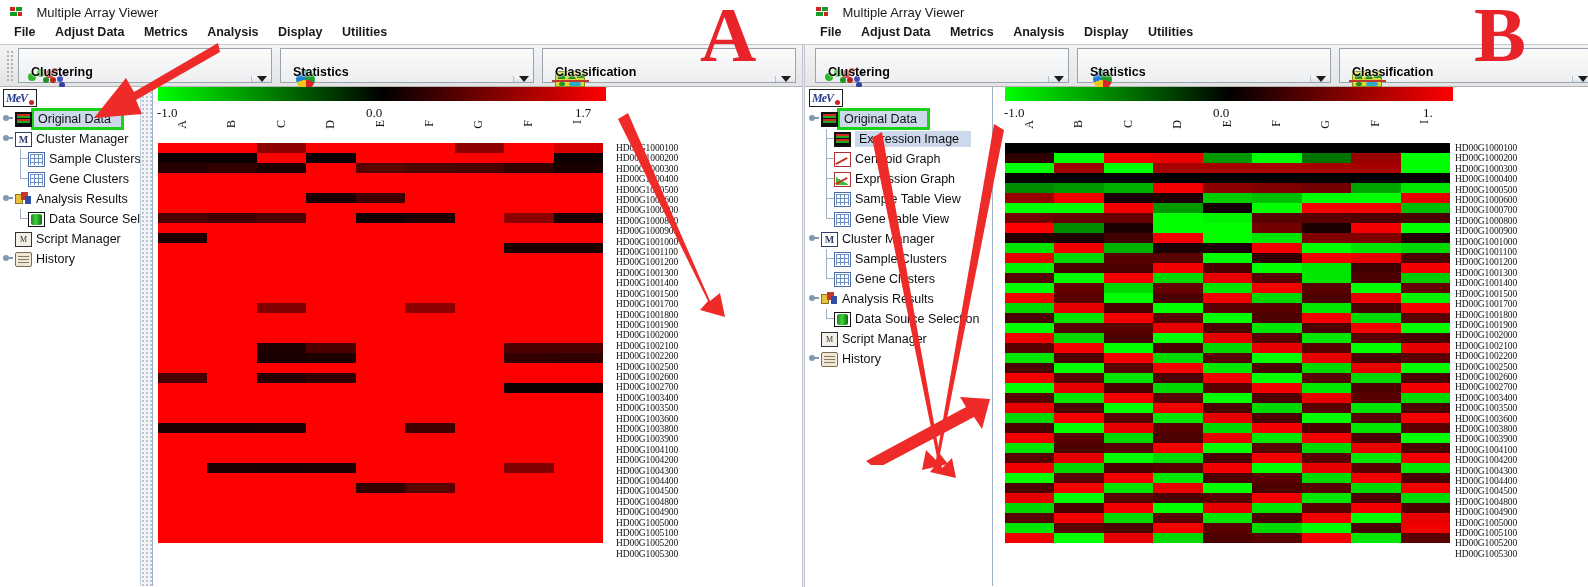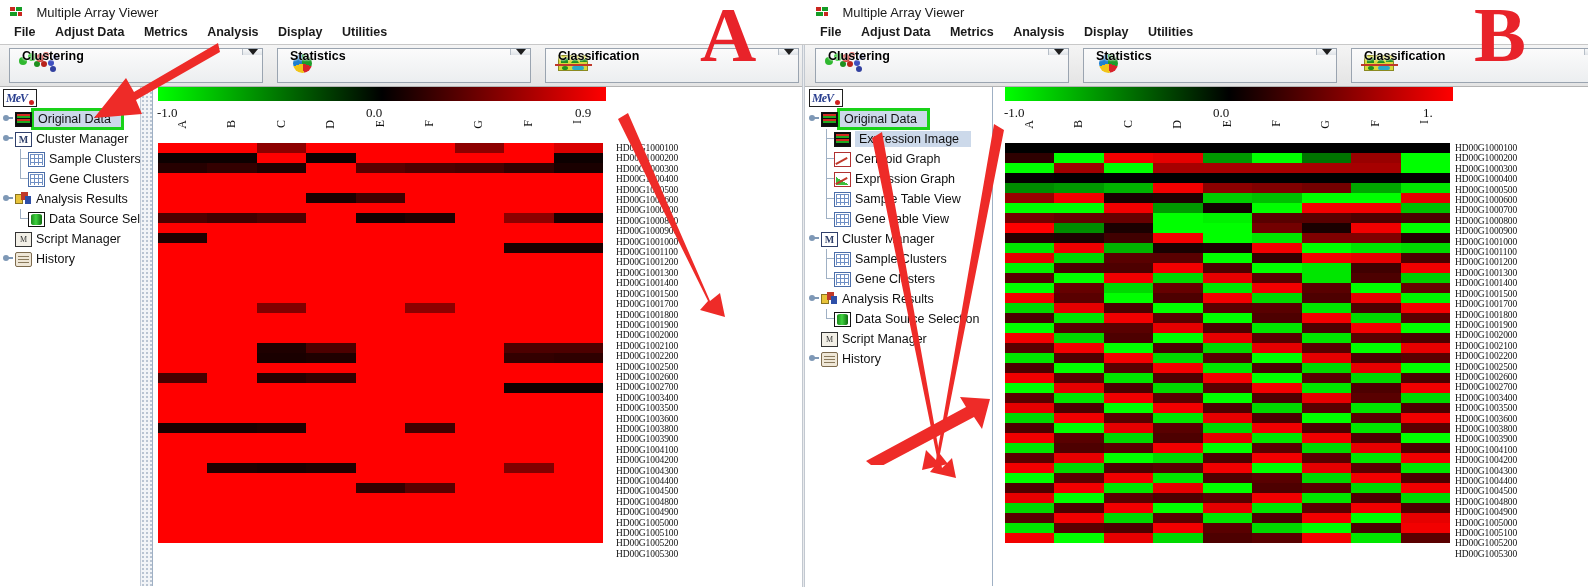--- a/index.html
+++ b/index.html
@@ -37,22 +37,22 @@
   
   .toolbar {
     position: relative; height: 43px; margin-top: 1px;
     background: linear-gradient(#f4f4f4, #e4e4e4);
     border-top: 1px solid #c8c8c8; border-bottom: 1px solid #b4b4b4;
     display: flex; align-items: stretch; padding: 3px 0 3px 4px;
   }
   .grip { width: 9px; margin: 2px 3px 2px 2px; align-self: stretch;
     background-image: radial-gradient(#aeb4bd 36%, transparent 38%);
     background-size: 4px 4px; }
-  .tbgroup { display: flex; align-items: flex-start; border: 1px solid #9aa4b0;
-    background: linear-gradient(#fbfbfb, #eceef0); margin-right: 14px; }
+  .tbgroup { display: flex; align-items: flex-end; border: 1px solid #9aa4b0;
+    background: linear-gradient(#fbfbfb, #eceef0); margin-right: 8px; }
   .tbbtn { position: relative; width: 232px; display: flex; align-items: flex-end; padding: 0 0 2px 10px; }
   .tbbtn .ic { position: absolute; left: 9px; top: 3px; width: 40px; height: 22px; }
   .tbbtn .lbl { font-size: 12.5px; font-weight: bold; color: #000; position: relative; z-index: 3;
     margin-left: 2px; margin-bottom: 1px; text-shadow: 0 0 2px #fff, 0 0 2px #fff; }
   .tbarrow { width: 20px; border-left: 1px solid #b6bec7;
     background: linear-gradient(#f8f9fa, #dfe3e7); display: flex; align-items: center; justify-content: center; }
   .tbarrow::after { content: ""; border-left: 5px solid transparent; border-right: 5px solid transparent;
     border-top: 6px solid #1e1e1e; display: block; }
 
   
@@ -276,21 +276,21 @@
               <span class="tlabel">History</span>
             </div>
           </div>
         <div class="sb-vscroll"></div>
       </div>
 
       <div class="viewer" id="viewer-a">
         <div class="gradbar" style="left:5px;top:0px;width:448px;"></div>
         <div class="scalelbl" style="left:4px;top:18px;">-1.0</div>
         <div class="scalelbl" style="left:213px;top:18px;">0.0</div>
-        <div class="scalelbl" style="left:422px;top:18px;">0.9</div>
+        <div class="scalelbl" style="left:422px;top:18px;">1.7</div>
         <div class="collabels" id="cols-a" style="left:8px;top:33px;">
             <div class="collabel" style="left: 14px; top: 0px;">A</div>
             <div class="collabel" style="left: 63.4px; top: 0px;">B</div>
             <div class="collabel" style="left: 112.8px; top: 0px;">C</div>
             <div class="collabel" style="left: 162.2px; top: 0px;">D</div>
             <div class="collabel" style="left: 211.6px; top: 0px;">E</div>
             <div class="collabel" style="left: 261px; top: 0px;">F</div>
             <div class="collabel" style="left: 310.4px; top: 0px;">G</div>
             <div class="collabel" style="left: 359.8px; top: 0px;">F</div>
             <div class="collabel" style="left: 409.2px; top: 0px;">I</div>

